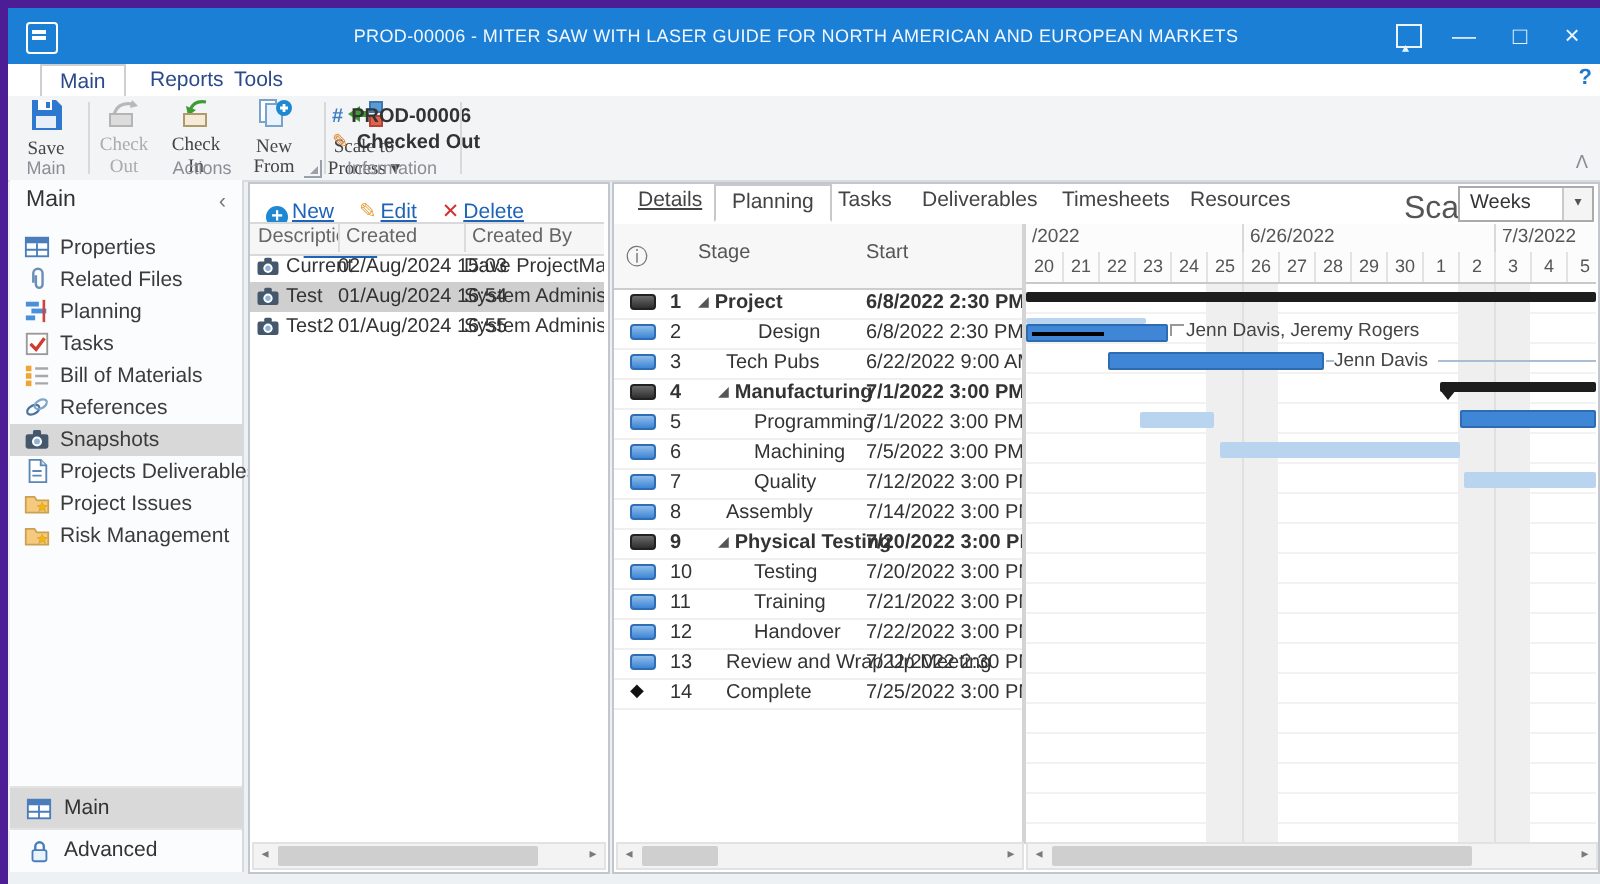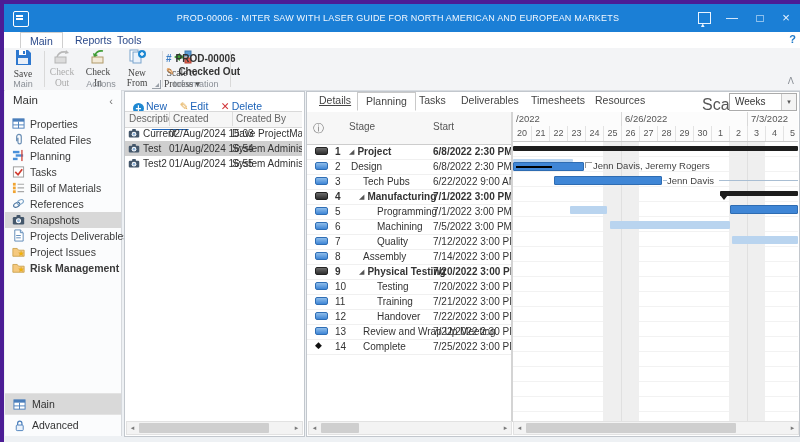--- a/index.html
+++ b/index.html
@@ -262,21 +262,21 @@
         </svg>
       <span class="sb-lbl">Projects Deliverables</span>
     </div>
     <div class="sb-item" style="top:154px;">
       <svg width="13" height="13" viewBox="0 0 15 13">
           <path d="M1 3h5l1.5 2H14v7H1z" fill="#f5c97e" stroke="#caa24f"></path>
           <path d="M10.5 6l.9 1.8 2 .2-1.5 1.3.5 2-1.9-1.1-1.9 1.1.5-2L7.6 8l2-.2z" fill="#f7b500" stroke="#caa24f" stroke-width=".4"></path>
         </svg>
       <span class="sb-lbl">Project Issues</span>
     </div>
-    <div class="sb-item" style="top:170px;font-weight:bold;">
+    <div class="sb-item" style="top:170px;">
       <svg width="13" height="13" viewBox="0 0 15 13">
           <path d="M1 3h5l1.5 2H14v7H1z" fill="#f5c97e" stroke="#caa24f"></path>
           <path d="M10.5 6l.9 1.8 2 .2-1.5 1.3.5 2-1.9-1.1-1.9 1.1.5-2L7.6 8l2-.2z" fill="#f7b500" stroke="#caa24f" stroke-width=".4"></path>
         </svg>
       <span class="sb-lbl">Risk Management</span>
     </div>
 
     <div class="sb-foot sel" style="top:303px;">
       <svg width="13" height="13" viewBox="0 0 14 14">
           <rect x="1" y="2" width="12" height="10" fill="#fff" stroke="#4a7ebb"></rect>
@@ -377,21 +377,21 @@
           </span>
           <span class="tnum">1</span>
           <span class="tname" style="left:42px;"><b class="exp">◢</b><span>Project</span></span>
           <span class="tstart">6/8/2022 2:30 PM</span>
         </div>
       <div class="trow" style="top:15px;">
           <span class="ticon">
             <i class="ic-task"></i>
           </span>
           <span class="tnum">2</span>
-          <span class="tname" style="left:44px;"><span>Design</span></span>
+          <span class="tname" style="left:72px;"><span>Design</span></span>
           <span class="tstart">6/8/2022 2:30 PM</span>
         </div>
       <div class="trow" style="top:30px;">
           <span class="ticon">
             <i class="ic-task"></i>
           </span>
           <span class="tnum">3</span>
           <span class="tname" style="left:56px;"><span>Tech Pubs</span></span>
           <span class="tstart">6/22/2022 9:00 AM</span>
         </div>

